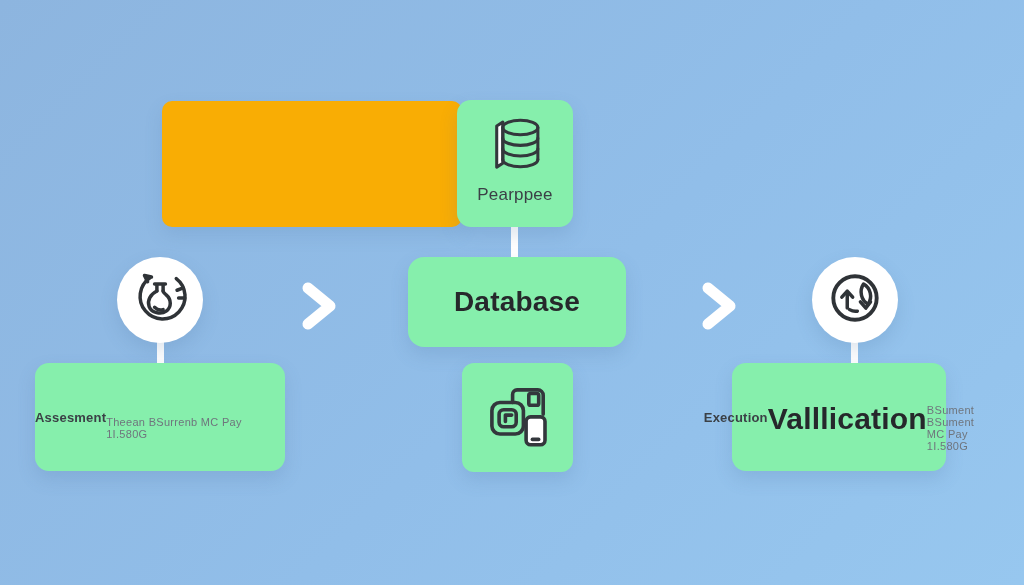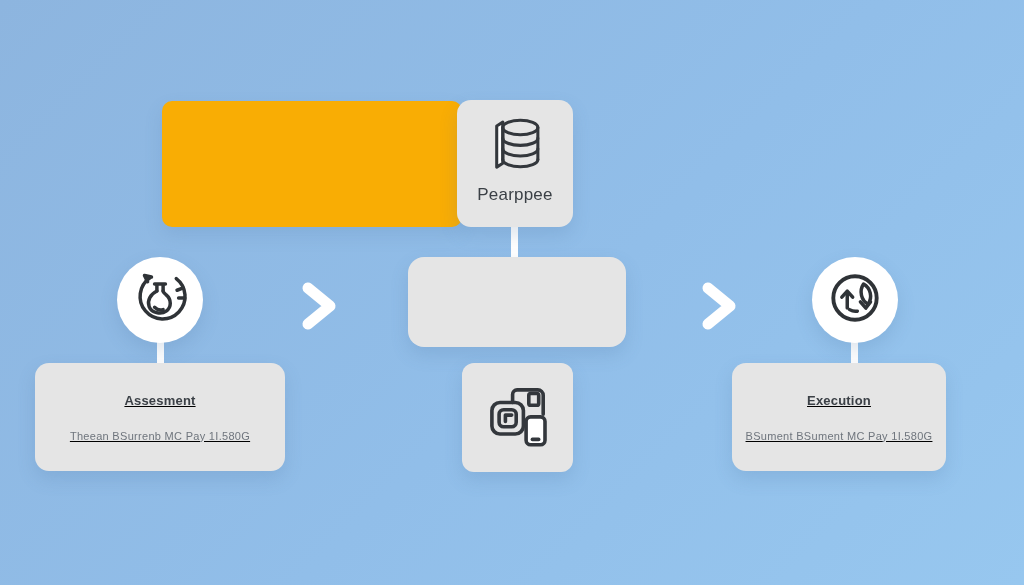--- a/index.html
+++ b/index.html
@@ -10,21 +10,21 @@
     position: relative;
   }
   .connector {
     position: absolute;
     background: #ffffff;
     border-radius: 2px;
     z-index: 1;
   }
   .card {
     position: absolute;
-    background: #e5e5e5;
+    background: #86efac;
     box-shadow: 0 8px 18px rgba(70, 110, 155, 0.18);
     z-index: 2;
   }
   .orange-bar {
     position: absolute;
     left: 162px; top: 101px;
     width: 300px; height: 126px;
     background: #f9ad04;
     border-radius: 10px;
     box-shadow: 0 8px 18px rgba(70, 110, 155, 0.15);
@@ -65,23 +65,22 @@
     background: #ffffff;
     border-radius: 50%;
     box-shadow: 0 8px 18px rgba(70, 110, 155, 0.18);
     display: flex; align-items: center; justify-content: center;
     z-index: 2;
   }
   .circle-left  { left: 117px; top: 257px; }
   .circle-right { left: 812px; top: 257px; }
   .stage-card {
     border-radius: 14px;
-    display: flex; flex-direction: column; align-items: center; justify-content: center;
-    text-align: right;
-    text-decoration: underline;
+    display: flex; align-items: center; justify-content: center;
+    text-align: left;
   }
   .stage-card-left  { left: 35px;  top: 363px; width: 250px; height: 108px; }
   .stage-card-right { left: 732px; top: 363px; width: 214px; height: 108px; }
   .stage-eyebrow {
     font-size: 13px; font-weight: 600; color: #3b4046; letter-spacing: 0.2px;
   }
   .stage-title {
     margin-top: 3px;
     font-size: 30px; font-weight: 700; color: #26282b; letter-spacing: 0.2px;
     line-height: 1.05;
@@ -124,20 +123,21 @@
         <path d="M68 19 V61"></path>
         <path d="M22 61 A23 9.5 0 0 0 68 61"></path>
         <path d="M22 33 A23 9.5 0 0 0 68 33"></path>
         <path d="M22 47 A23 9.5 0 0 0 68 47"></path>
       </svg>
     </span>
     <span class="source-label">Pearppee</span>
   </div>
 
   <div class="card process-box">
+    <span class="process-title">Database</span>
   </div>
 
   <span class="chevron chevron-1">
     <svg width="44" height="52" viewBox="0 0 44 52" fill="none" stroke="#ffffff" stroke-width="11" stroke-linecap="round" stroke-linejoin="round">
       <polyline points="12,8 34,26 12,44"></polyline>
     </svg>
   </span>
   <span class="chevron chevron-2">
     <svg width="44" height="52" viewBox="0 0 44 52" fill="none" stroke="#ffffff" stroke-width="11" stroke-linecap="round" stroke-linejoin="round">
       <polyline points="12,8 34,26 12,44"></polyline>
@@ -187,16 +187,17 @@
         <path d="M23 39 L30 31 L37 39"></path>
         <path d="M51 22 C60 27 63 39 57 48 C48 43 45 31 51 22 Z"></path>
         <path d="M47 45 l7 8 6 -8"></path>
         <path d="M33 55 q5 3 10 2"></path>
       </svg>
     </span>
   </div>
   <div class="connector conn-right"></div>
   <div class="card stage-card stage-card-right">
     <span class="stage-eyebrow">Execution</span>
+    <span class="stage-title">Valllication</span>
     <span class="stage-caption">BSument BSument MC Pay 1I.580G</span>
   </div>
 
 </div>
 
 </body></html>

